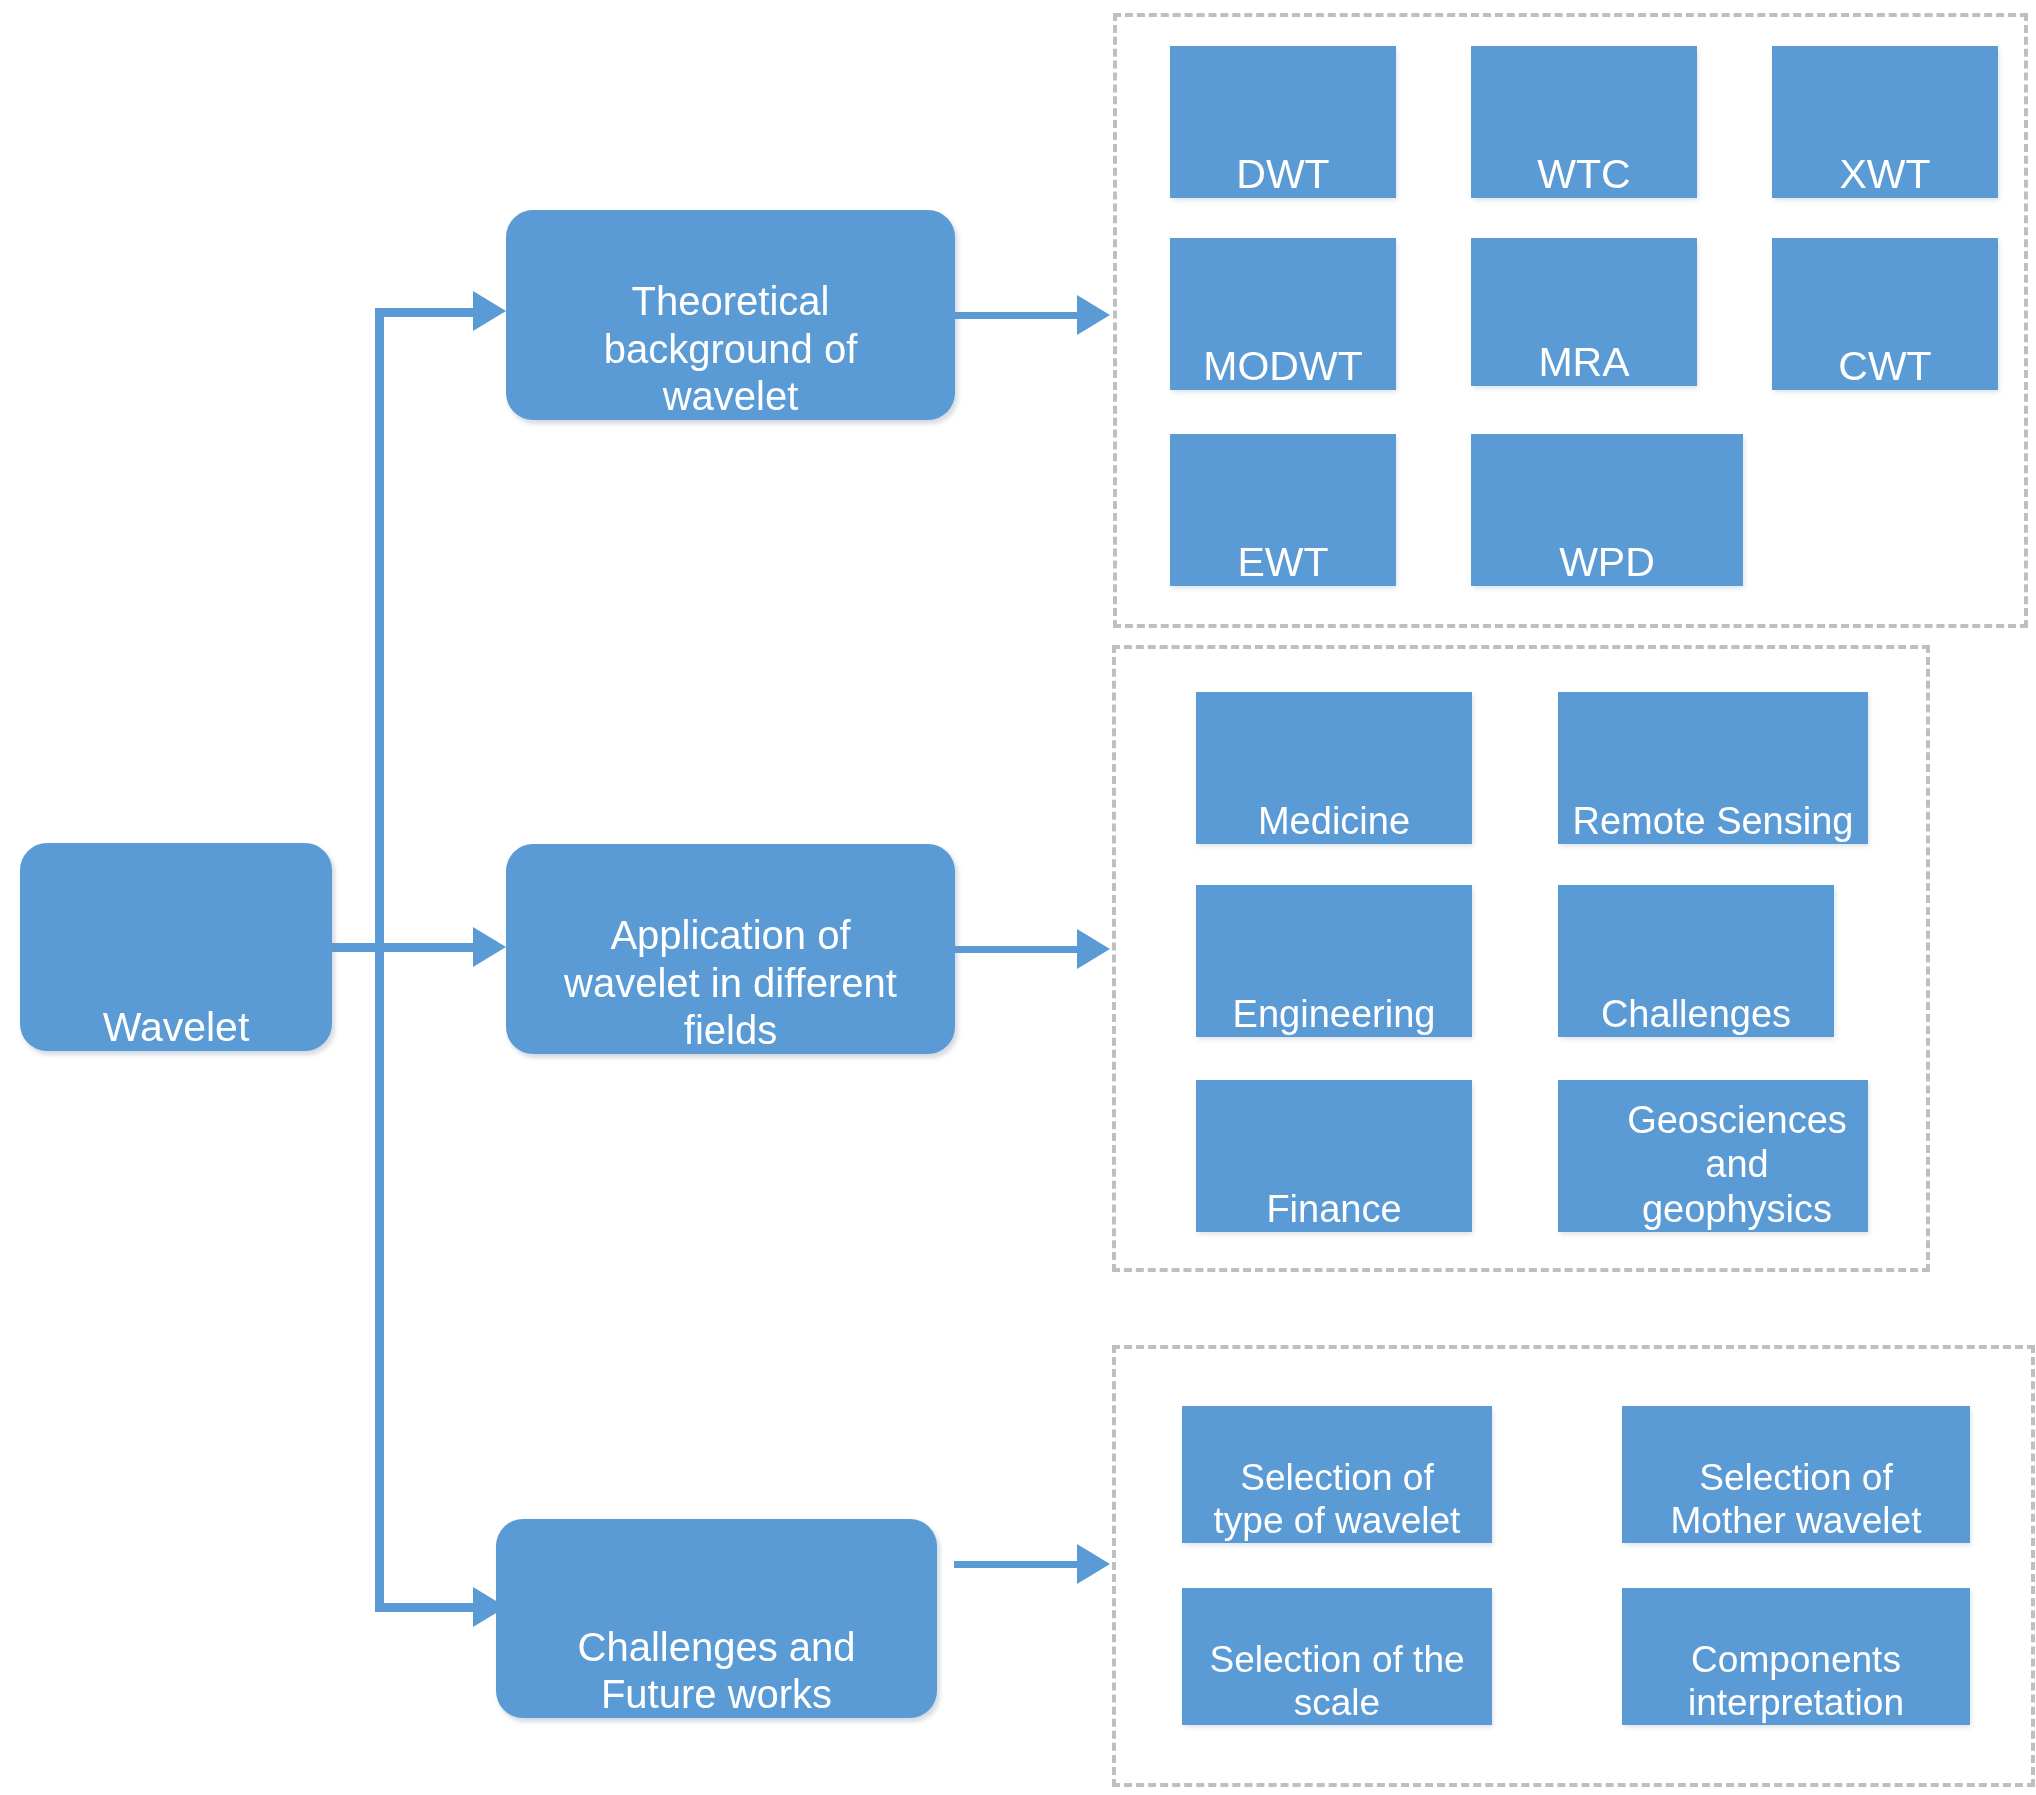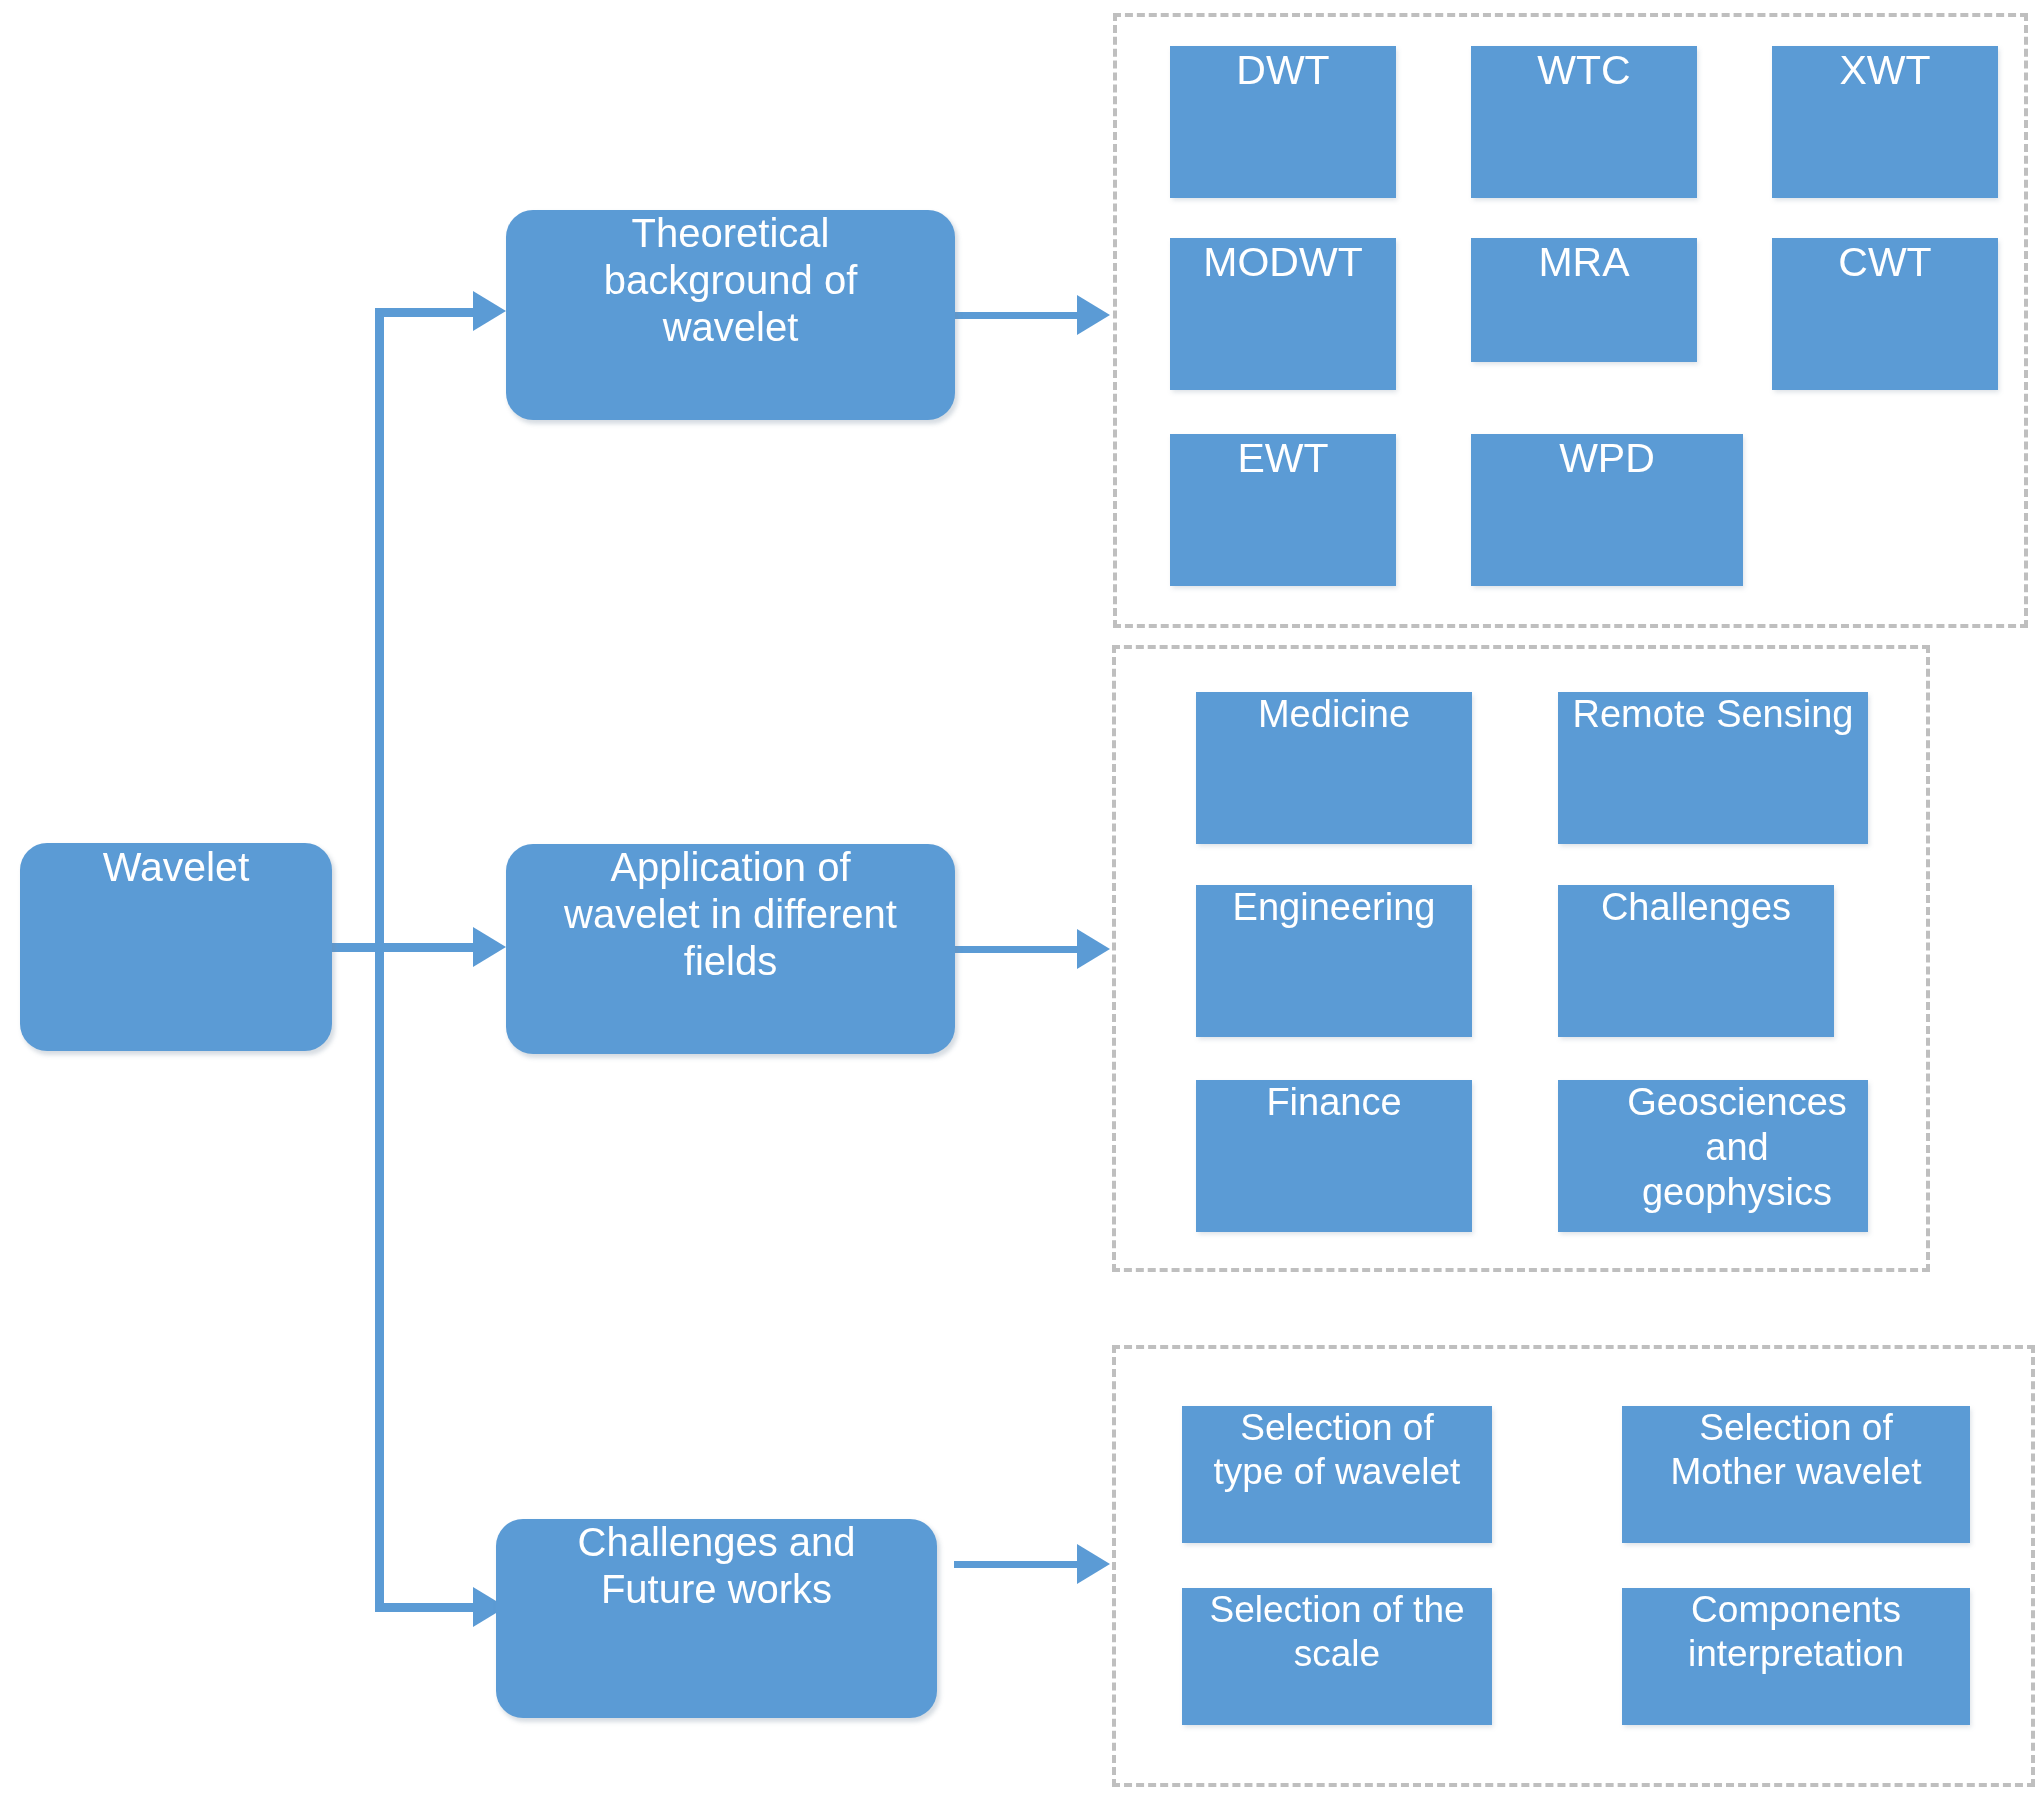--- a/index.html
+++ b/index.html
@@ -15,21 +15,21 @@
     width: 2036px;
     height: 1795px;
     background: #ffffff;
     overflow: hidden;
   }
   .node {
     position: absolute;
     background: #5B9BD5;
     color: #ffffff;
     display: flex;
-    align-items: flex-start;
+    align-items: flex-end;
     justify-content: center;
     text-align: center;
     line-height: 1.18;
     box-sizing: border-box;
     font-weight: 400;
   }
   .node.rounded {
     border-radius: 27px;
     box-shadow: 2.4px 3.2px 4px rgba(120,140,160,0.30);
   }
@@ -68,21 +68,21 @@
   
   #group-theory { left: 1113px; top: 12.7px; width: 915px; height: 615px; }
   #group-apps   { left: 1112px; top: 645px; width: 818px; height: 627px; }
   #group-chal   { left: 1112px; top: 1345px; width: 923px; height: 442px; }
   
   .tbox { font-size: 41px; }
   #tb-dwt   { left: 1170px; top: 46px;  width: 226px; height: 152px; }
   #tb-wtc   { left: 1471px; top: 46px;  width: 226px; height: 152px; }
   #tb-xwt   { left: 1772px; top: 46px;  width: 226px; height: 152px; }
   #tb-modwt { left: 1170px; top: 238px; width: 226px; height: 152px; }
-  #tb-mra   { left: 1471px; top: 238px; width: 226px; height: 124px; }
+  #tb-mra   { left: 1471px; top: 238px; width: 226px; height: 148px; }
   #tb-cwt   { left: 1772px; top: 238px; width: 226px; height: 152px; }
   #tb-ewt   { left: 1170px; top: 434px; width: 226px; height: 152px; }
   #tb-wpd   { left: 1471px; top: 434px; width: 272px; height: 152px; }
   
   .abox { font-size: 38px; margin-left: 14px; }
   #ab-medicine   { left: 1182px; top: 692px;  width: 276px; height: 152px; }
   #ab-remote     { left: 1544px; top: 692px;  width: 310px; height: 152px; }
   #ab-engineer   { left: 1182px; top: 885px; width: 276px; height: 152px; }
   #ab-hydrology  { left: 1544px; top: 885px; width: 276px; height: 152px; }
   #ab-finance    { left: 1182px; top: 1080px; width: 276px; height: 152px; }

